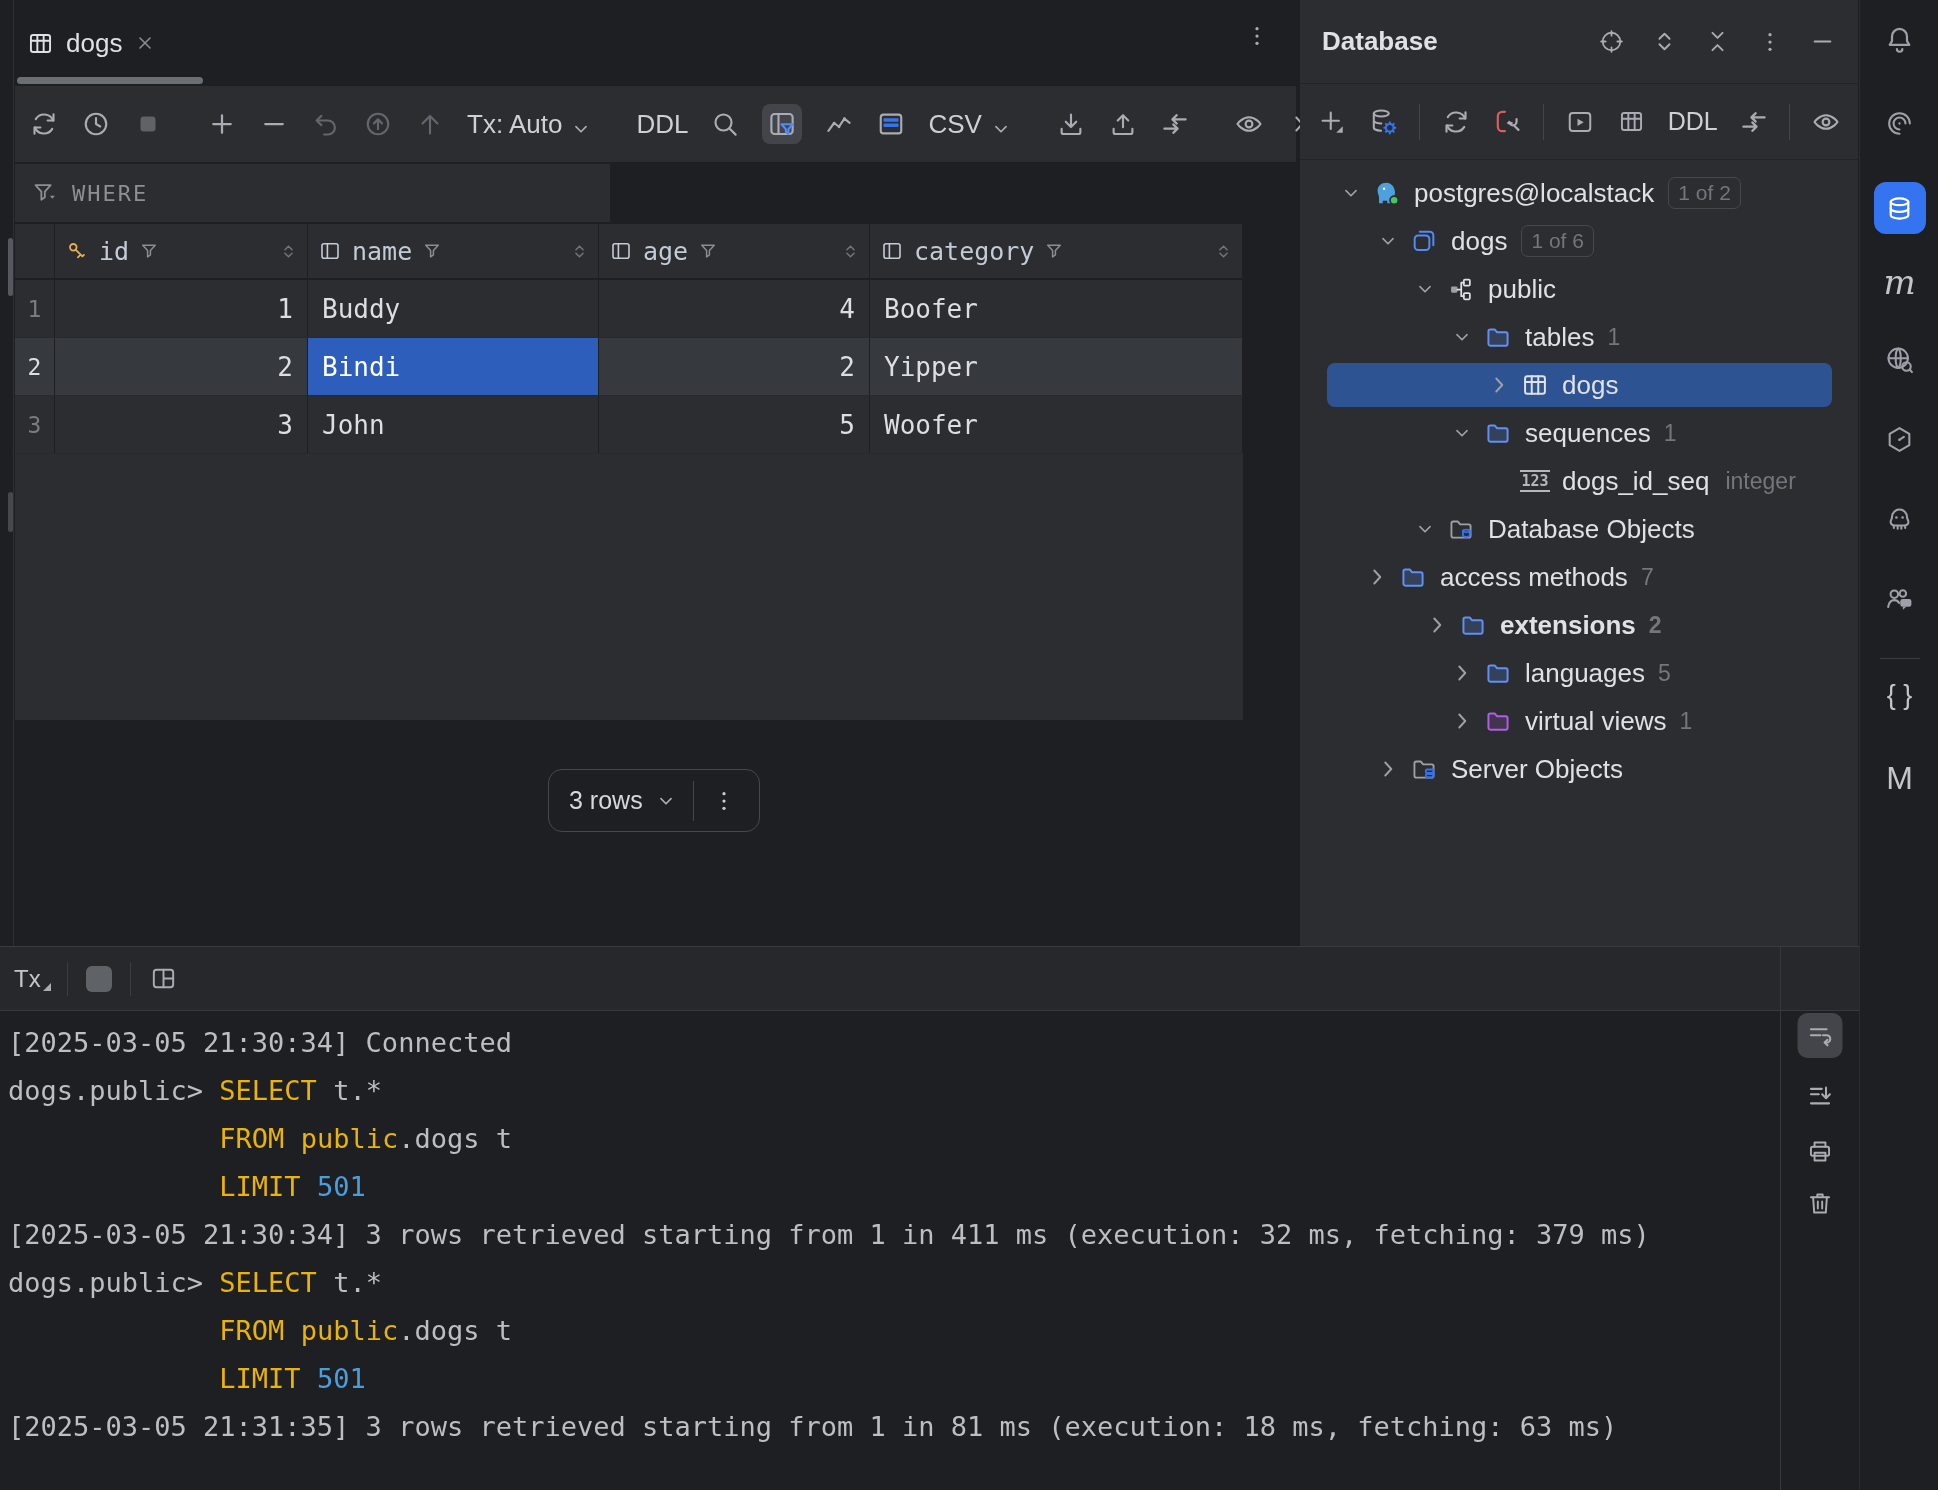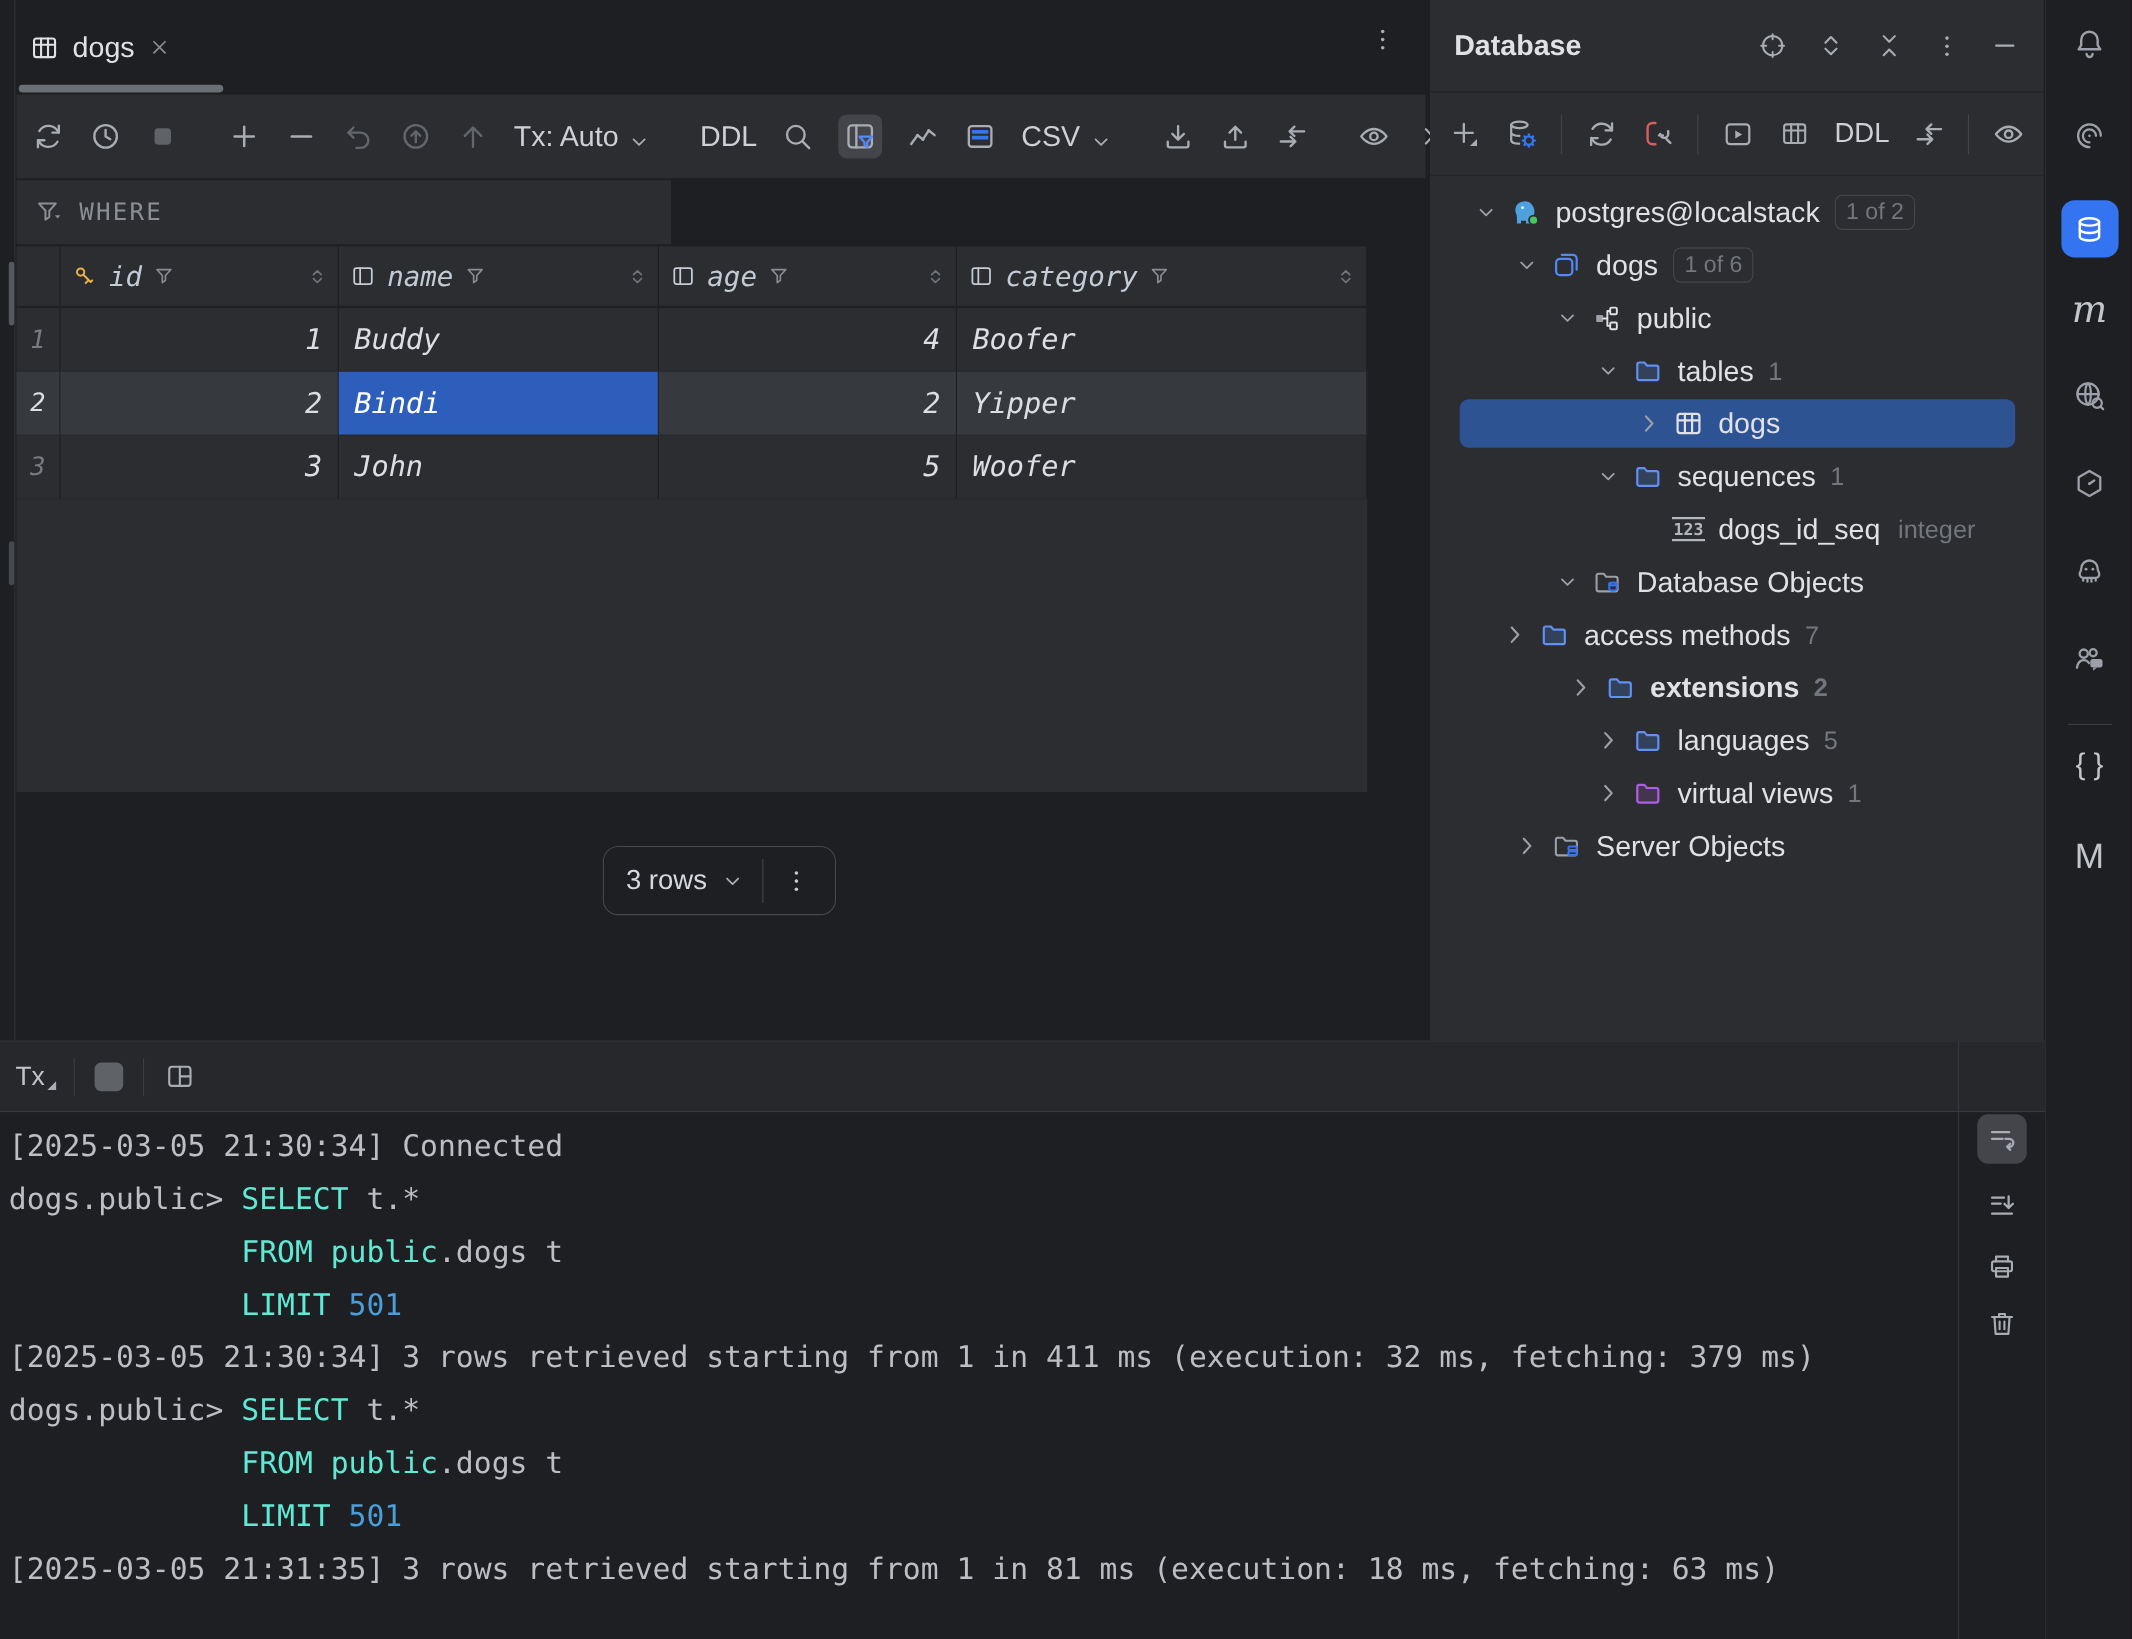--- a/index.html
+++ b/index.html
@@ -31,21 +31,21 @@
 
   #filterbar { display:flex; gap:2px; margin-top:2px; width:1228px; height:58px;
                font-family:"DejaVu Sans Mono", monospace; color:#8C8F95; }
   .fpanel { background:#2B2D30; display:flex; align-items:center; gap:14px; padding-left:16px; }
   #where-panel { width:595px; }
   #orderby-panel { width:631px; }
   .flabel { font-size:22px; letter-spacing:2px; }
 
   
   #grid { position:relative; margin-top:2px; width:1228px; height:496px; background:#2B2D30;
-          font-family:"DejaVu Sans Mono", monospace;font-style:italic; }
+          font-family:"DejaVu Sans Mono", monospace; }
   .g-header { display:flex; height:56px; border-bottom:2px solid #1E1F22; }
   .g-hcell { display:flex; align-items:center; gap:10px; padding:0 10px; border-right:1px solid #1E1F22;
              color:#C3CBD7; font-size:25px; }
   .g-hcell .spacer { flex:1; }
   .g-gutter { width:40px; border-right:1px solid #1E1F22; }
   .g-row { display:flex; height:58px; border-bottom:1px solid #27292C; }
   .g-cell { display:flex; align-items:center; padding:0 14px; border-right:1px solid #1E1F22;
             color:#DCDEE3; font-size:26px; white-space:pre; }
   .num { justify-content:flex-end; }
   .g-rownum { width:40px; display:flex; align-items:center; justify-content:center;
@@ -95,21 +95,21 @@
   #console-toolbar { height:64px; background:#26282C; border-bottom:1px solid #37393E;
                      display:flex; align-items:center; padding-left:14px; gap:18px; color:#A9ADB3; }
   .tx-label { font-size:24px; color:#C2C5CA; position:relative; padding-right:8px; }
   .tx-label:after { content:""; position:absolute; right:-2px; bottom:2px; border-left:8px solid transparent;
                     border-bottom:8px solid #A9ADB3; }
   .ct-sep { width:1px; height:34px; background:#3B3D42; }
   .ct-stop { width:26px; height:26px; background:#5F6267; border-radius:6px; }
   #console-body { position:absolute; left:8px; top:72px; right:100px; bottom:0;
                   font-family:"DejaVu Sans Mono", monospace; font-size:27px; line-height:48px;
                   color:#BCBEC4; white-space:pre; }
-  .seg-k { color:#5eead4; }
+  .seg-k { color:#eab308; }
   .seg-n { color:#4A9FDB; }
   #console-icons { position:absolute; left:1780px; top:947px; width:79px; height:543px;
                    border-left:1px solid #35373B; color:#A9ADB3; }
   .ci { position:absolute; left:50%; transform:translateX(-50%); display:flex; }
   .ci-active { background:#43454A; border-radius:10px; padding:8px; }
 </style>
 </head>
 <body>
 
 <div id="left-rail" class="abs">

